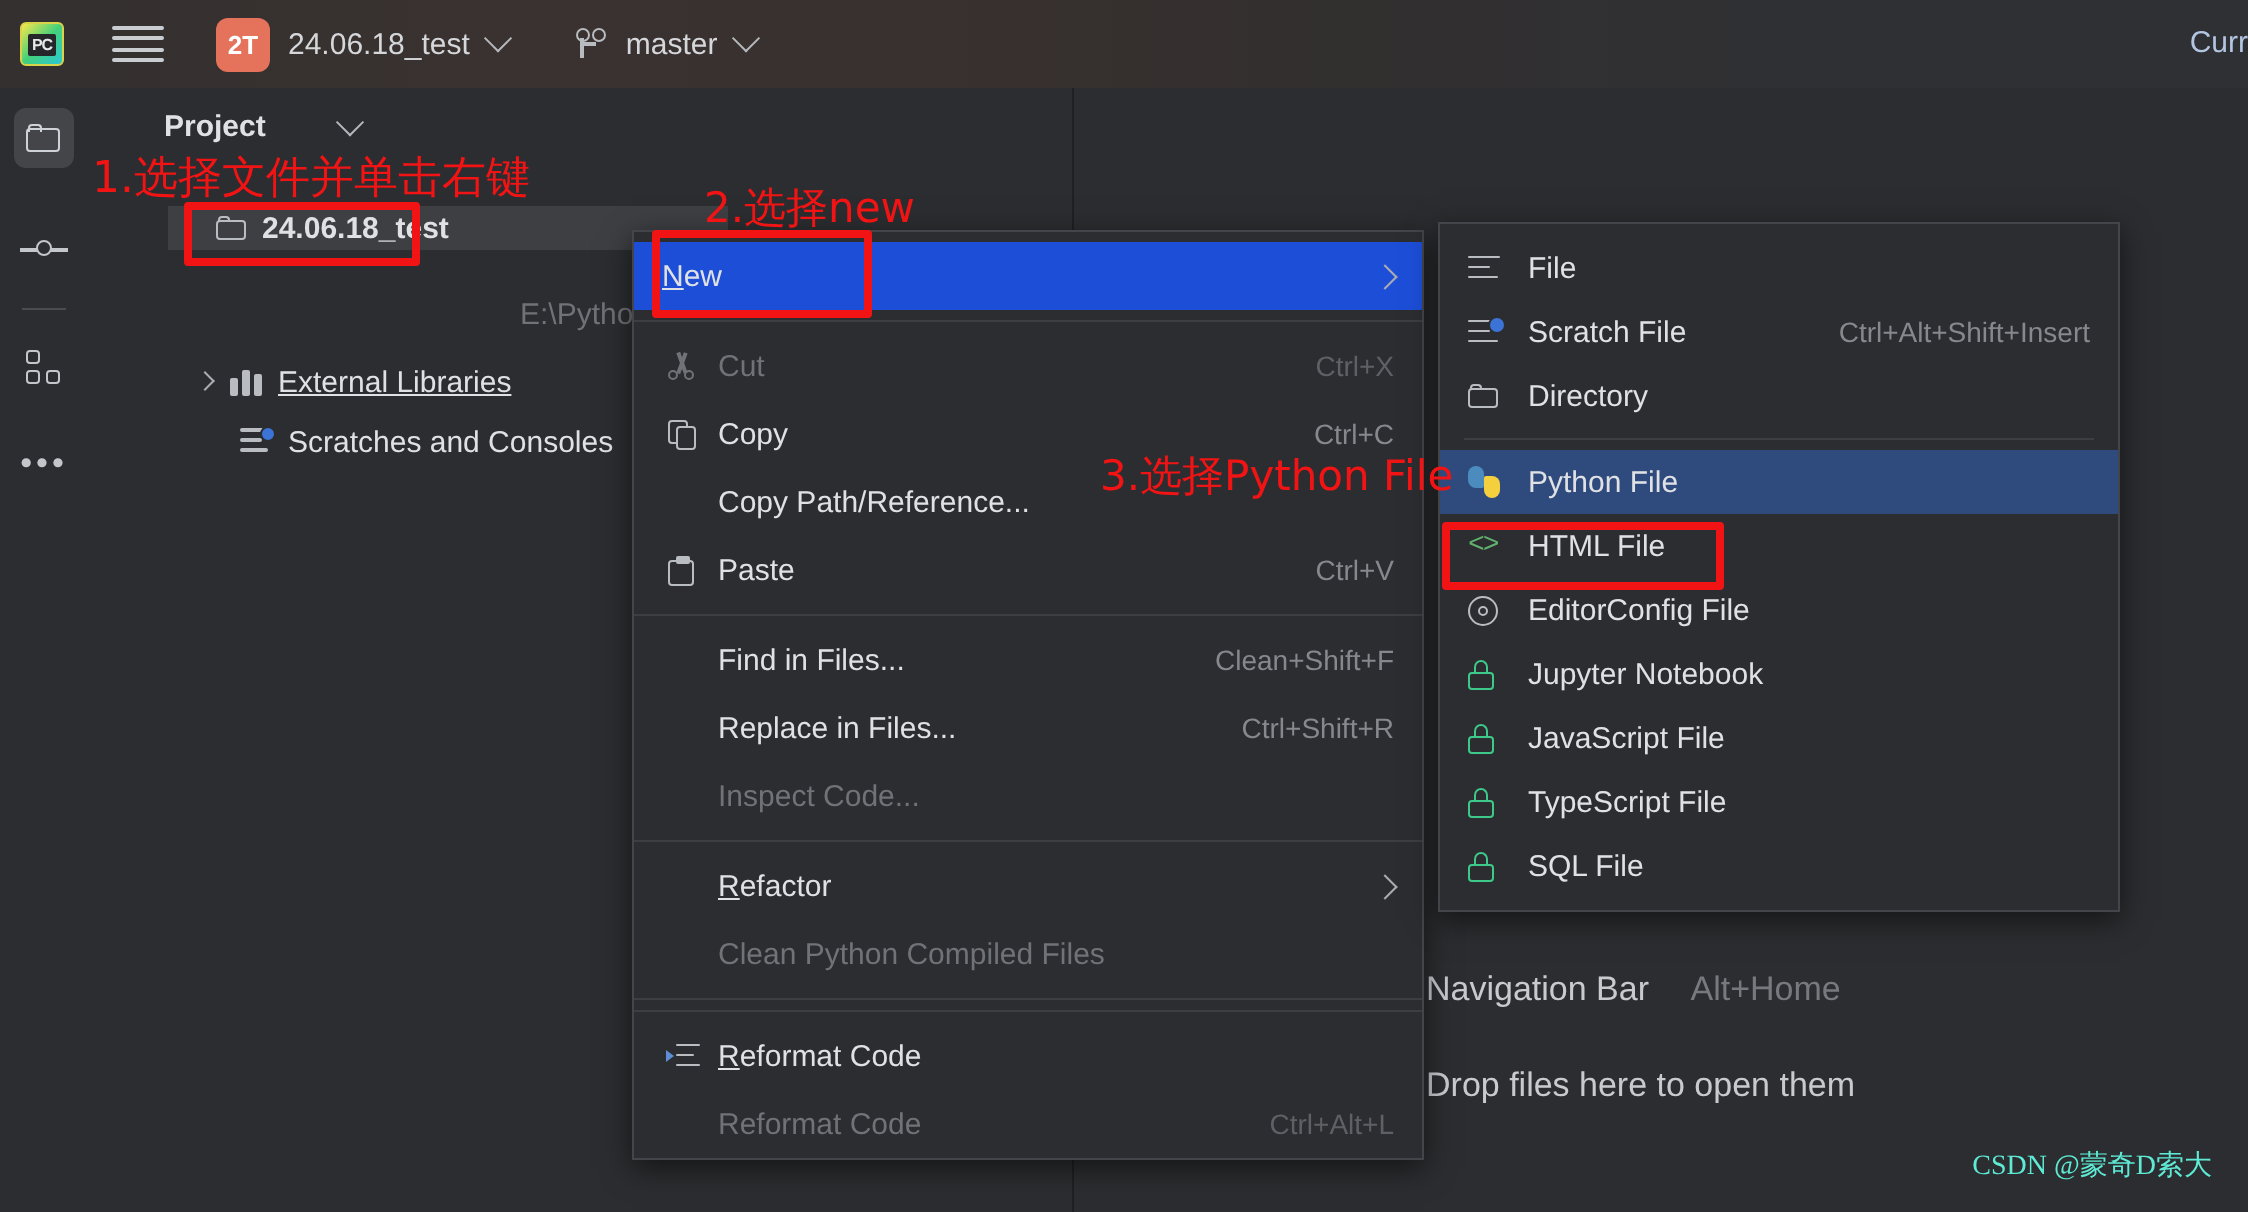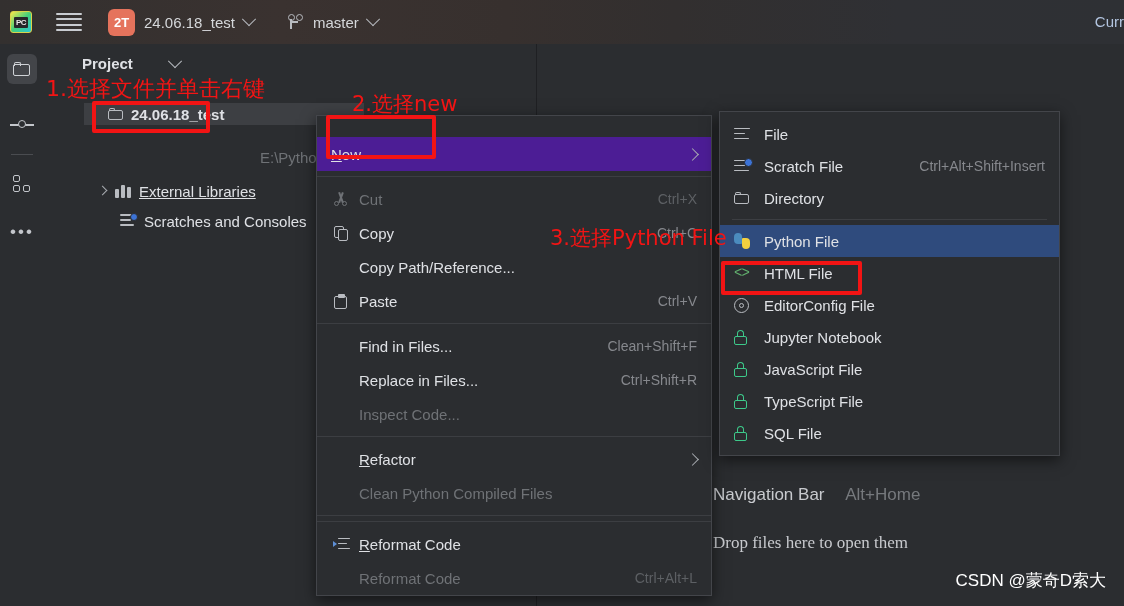--- a/index.html
+++ b/index.html
@@ -98,41 +98,41 @@
   .scratch-glyph i:nth-child(3){top:10px;width:14px;}
   .scratch-glyph .dot{position:absolute;right:-1px;top:-1px;width:8px;height:8px;border-radius:50%;background:#3c73d6;border:1.5px solid #2b2d30;box-sizing:border-box;}
   .tree-label{font-size:15px;color:#dfe1e5;white-space:nowrap;}
   .tree-label.bold{font-weight:bold;}
   #proj-path{position:absolute;left:216px;top:105px;font-size:15px;color:#6f7276;white-space:nowrap;}
 
   
   #editor{position:absolute;left:537px;top:44px;width:587px;height:562px;background:#2b2d30;}
   #nav-hint{position:absolute;left:176px;top:441px;font-size:17px;color:#c8cace;white-space:nowrap;}
   #nav-hint .key{color:#76797d;margin-left:16px;}
-  #drop-hint{position:absolute;left:176px;top:489px;font-size:17px;color:#c8cace;white-space:nowrap;font-family:Liberation Serif, serif;}
-  #watermark{position:absolute;right:18px;bottom:14px;font-size:17px;color:#ffffff;white-space:nowrap;}
+  #drop-hint{position:absolute;left:176px;top:489px;font-size:17px;color:#c8cace;white-space:nowrap;}
+  #watermark{position:absolute;right:18px;bottom:14px;font-size:14px;color:#5eead4;white-space:nowrap;font-family:Liberation Serif, serif;}
 
   
   #ctxmenu{
     position:absolute;left:316px;top:115px;width:396px;
     background:#2b2d30;border:1px solid #43454a;
     box-shadow:0 4px 14px rgba(0,0,0,.55);
     padding:5px 0 0 0;box-sizing:border-box;
   }
   .mi{
     position:relative;height:34px;display:flex;align-items:center;
     padding:0 14px 0 14px;box-sizing:border-box;cursor:default;
   }
   .mi .icon{width:20px;flex:none;display:flex;align-items:center;justify-content:center;margin-right:8px;}
   .mi .lbl{font-size:15px;color:#dfe1e5;white-space:nowrap;}
   .mi .lbl u{text-decoration:underline;}
   .mi.disabled .lbl{color:#6f7276;}
   .mi .acc{margin-left:auto;font-size:14px;color:#86888d;white-space:nowrap;padding-left:24px;}
   .mi.disabled .acc{color:#5d6064;}
-  .mi.highlight{background:#4c1d95;margin-top:16px;}
+  .mi.highlight{background:#1d4ed8;}
   .mi .arrow{margin-left:auto;width:8px;height:8px;border-right:1.7px solid #a9acb1;border-top:1.7px solid #a9acb1;transform:rotate(45deg);}
   .msep{height:1px;background:#3c3e42;margin:5px 0;}
   .scissors{width:16px;height:14px;position:relative;}
   .scissors i{position:absolute;width:1.5px;height:11px;background:#6f7276;top:0;}
   .scissors i:nth-child(1){left:7px;transform:rotate(20deg);}
   .scissors i:nth-child(2){left:7px;transform:rotate(-20deg);}
   .scissors b{position:absolute;bottom:0;width:5px;height:5px;border:1.4px solid #6f7276;border-radius:50%;box-sizing:border-box;}
   .scissors b:nth-child(3){left:1px;}
   .scissors b:nth-child(4){left:9px;}
   .copyicon{width:15px;height:15px;position:relative;}

